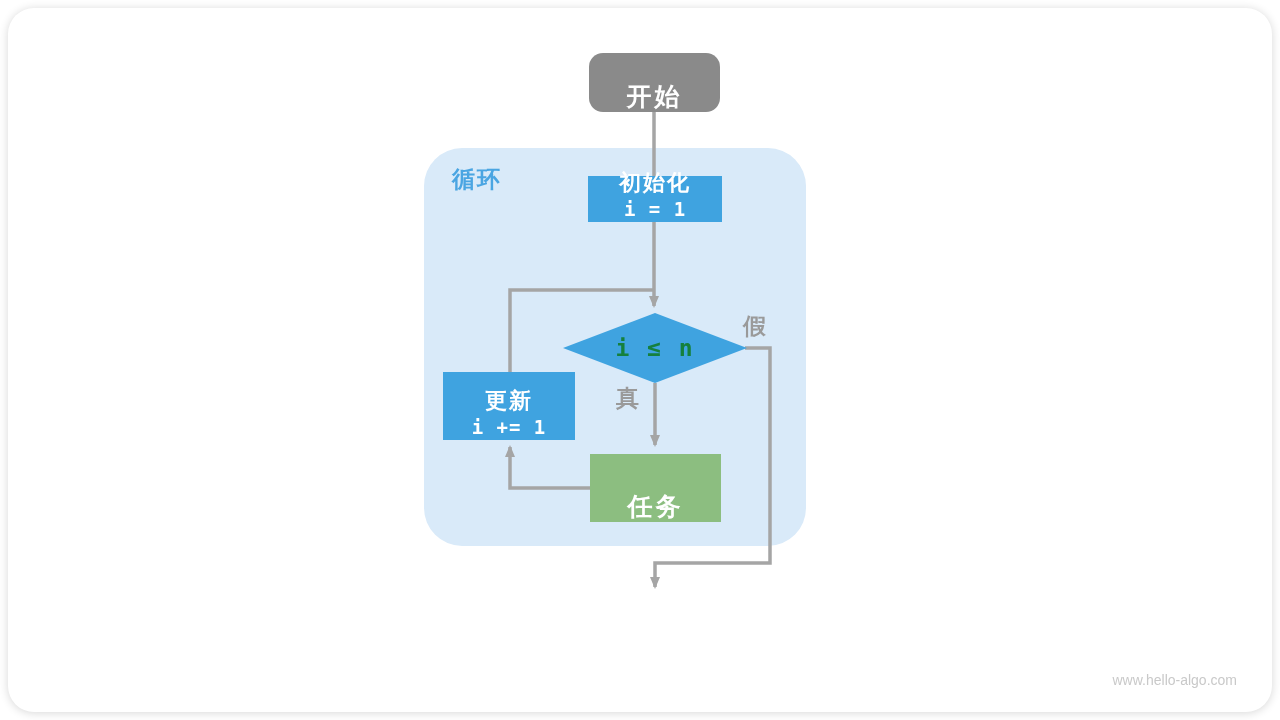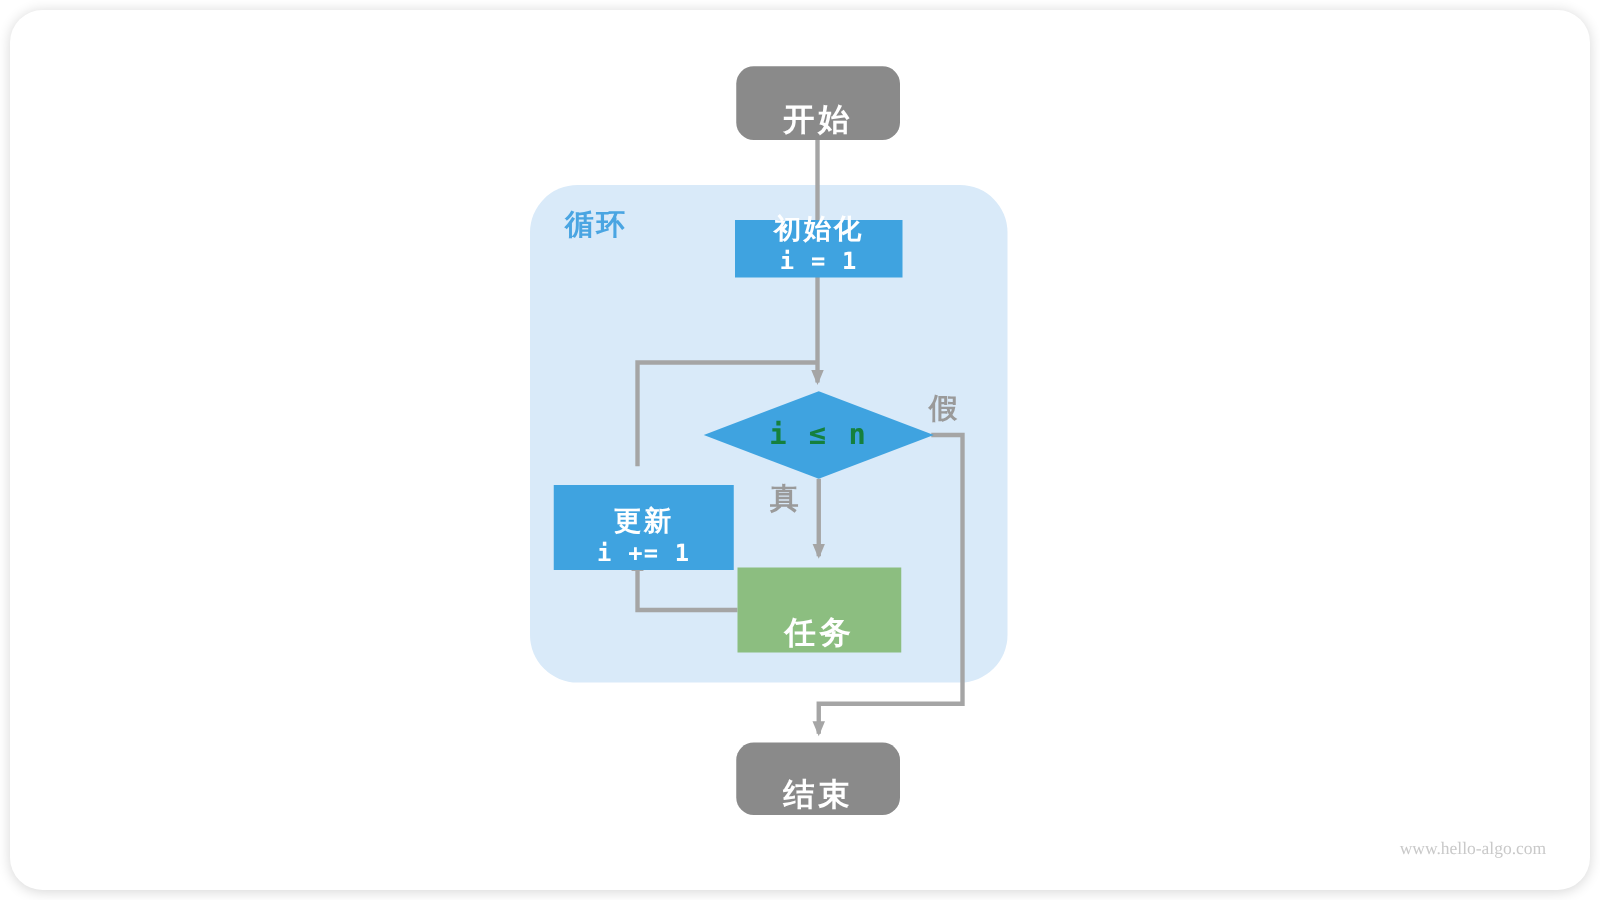--- a/index.html
+++ b/index.html
@@ -66,21 +66,21 @@
     background: var(--gray_node, #8a8a8a);
     border-radius: 14px;
     font-size: 25px;
     letter-spacing: 3px;
   }
   .node-start { left: 589px; top: 53px;  width: 131px; height: 59px; }
   .node-end   { left: 589px; top: 594px; width: 131px; height: 58px; }
 
   .node-init, .node-update { background: var(--blue, #3fa3e0); font-size: 22px; letter-spacing: 2px; }
   .node-init   { left: 588px; top: 176px; width: 134px; height: 46px; }
-  .node-update { left: 443px; top: 372px; width: 144px; height: 68px; margin-top: 16px; }
+  .node-update { left: 443px; top: 372px; width: 132px; height: 68px; }
 
   .node-task {
     background: var(--green, #8cbe80);
     left: 590px; top: 454px; width: 131px; height: 68px;
     font-size: 25px;
     letter-spacing: 3px;
   }
 
   .code {
     font-family: "DejaVu Sans Mono", monospace;
@@ -110,21 +110,21 @@
     color: var(--edge_label, #9a9a9a);
     font-size: 23px;
     font-weight: bold;
   }
   .edge-label-true  { left: 616px; top: 383px; }
   .edge-label-false { left: 743px; top: 311px; }
 
   .watermark {
     position: absolute;
     right: 43px; top: 672px;
-    font-family: Liberation Serif, serif;
+    font-family: Liberation Sans, sans-serif;
     font-size: 14px;
     color: var(--watermark_color, #c9c9c9);
     z-index: 3;
   }
 </style>
 </head>
 <body>
 
 <div class="stage">
 
@@ -161,22 +161,19 @@
 
   <div class="node node-update">
     <span>更新</span>
     <span class="code">i += 1</span>
   </div>
 
   <div class="node node-task">
     <span>任务</span>
   </div>
 
-  <div class="node node-end">
-    <span>结束</span>
-  </div>
 
   <span class="edge-label edge-label-true">真</span>
   <span class="edge-label edge-label-false">假</span>
 
   <div class="watermark">www.hello-algo.com</div>
 
 </div>
 
 </body></html>

